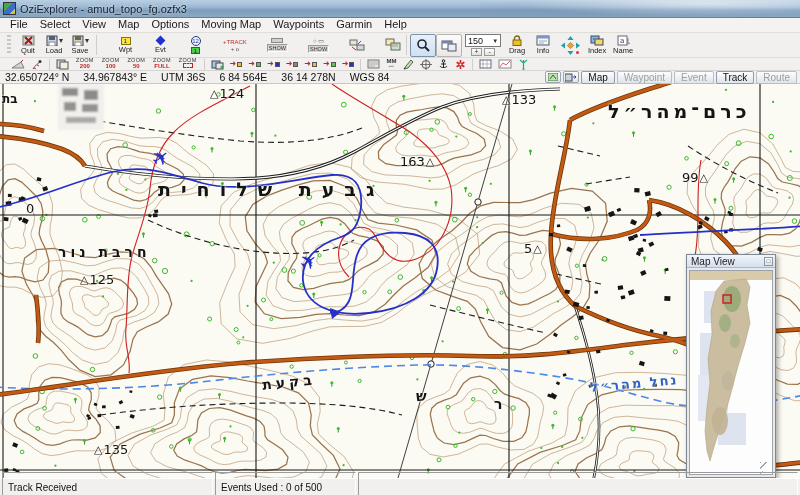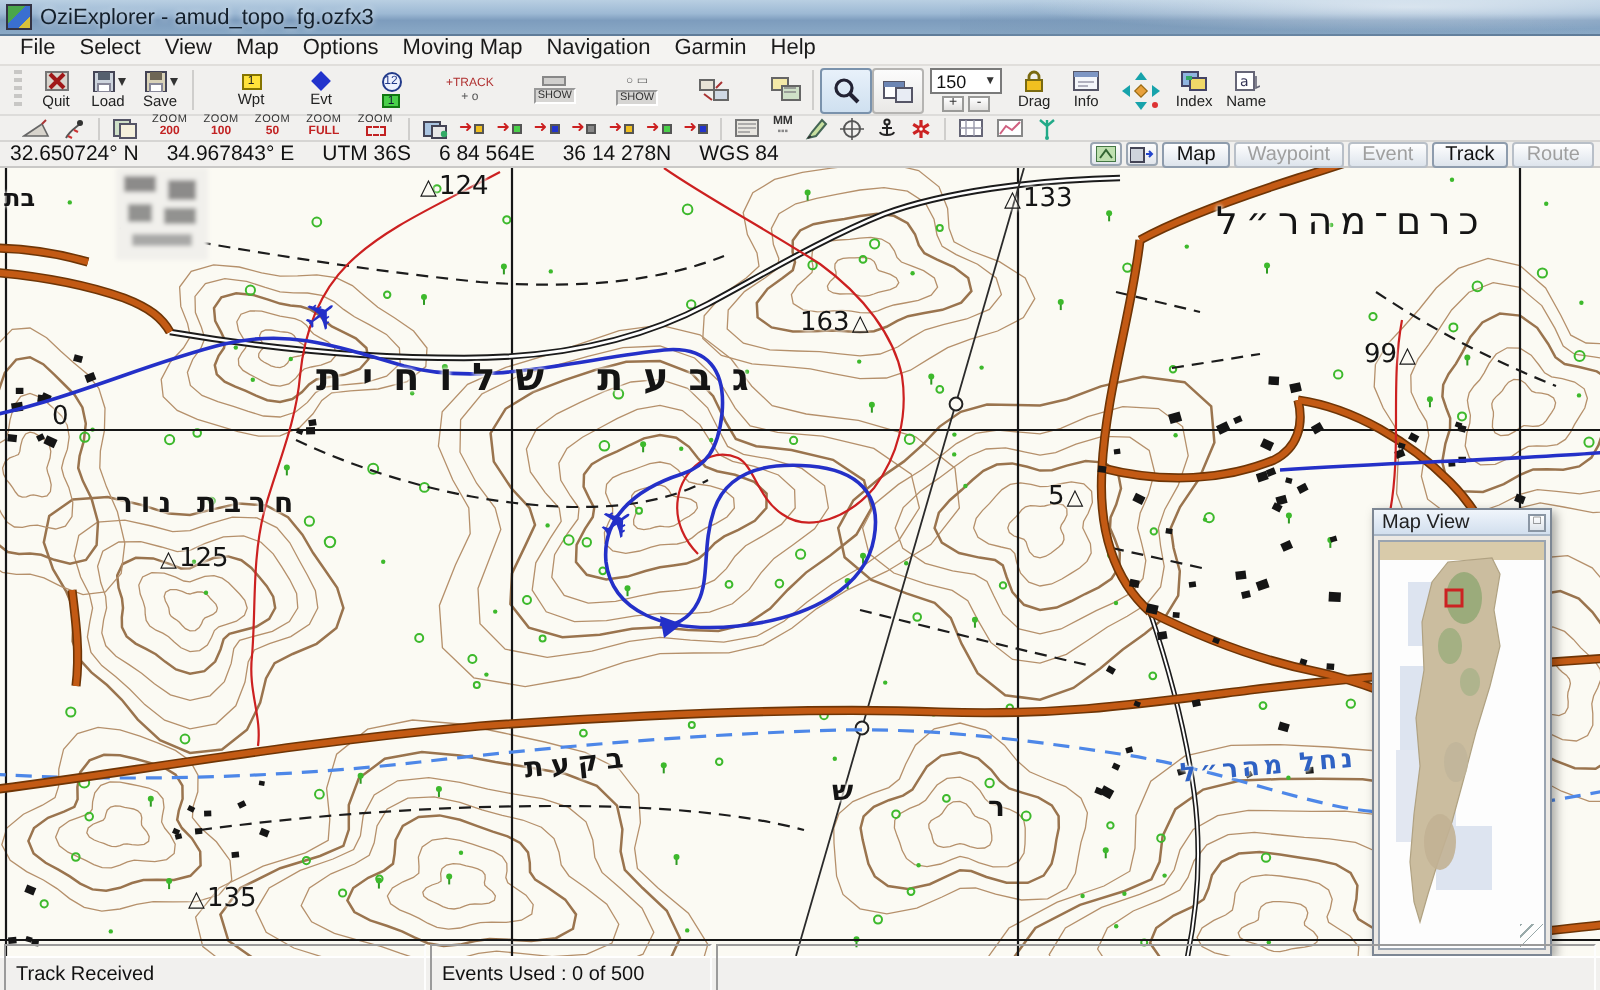--- a/index.html
+++ b/index.html
@@ -68,21 +68,21 @@
   .cbtn{font-size:10px;height:13px;line-height:11px;padding:0 6px;border:1px solid #8e9cad;border-radius:2px;
     background:linear-gradient(#fefefe,#dde4ec);color:#111;white-space:nowrap;}
   .cdis{color:#9f9f9f;border-color:#b8bfc8;}
 
   
   #map{position:absolute;left:0;top:84px;width:800px;height:394px;background:#fbfaf3;overflow:hidden;}
   #map svg.base{position:absolute;left:0;top:0;}
   .map-label{position:absolute;white-space:nowrap;color:#141414;font-family:"DejaVu Sans",sans-serif;
     text-shadow:0 0 2px #fbfaf3,0 0 2px #fbfaf3;}
   .heb-lg{font-size:19px;font-weight:bold;letter-spacing:10px;}
-  .heb-vg{font-size:19px;font-weight:normal;letter-spacing:4px;}
+  .heb-vg{font-size:19px;font-weight:bold;letter-spacing:4px;}
   .heb-md{font-size:14px;font-weight:bold;letter-spacing:4px;}
   .heb-sm{font-size:12px;font-weight:bold;}
   .rot{transform:rotate(-6deg);}
   .heb-stream{font-size:13px;font-weight:bold;color:#2f62c4;letter-spacing:2px;transform:rotate(-5deg);}
   .spot{position:absolute;font-size:13px;color:#141414;font-family:"DejaVu Sans",sans-serif;
     text-shadow:0 0 2px #fbfaf3,0 0 2px #fbfaf3;display:flex;align-items:center;gap:1px;}
   .spot .tri{font-size:11px;}
   .plane{position:absolute;color:#2430c8;font-size:21px;font-family:"DejaVu Sans",sans-serif;line-height:20px;}
 
   
@@ -111,21 +111,21 @@
   <span id="title-text">OziExplorer - amud_topo_fg.ozfx3</span>
 </div>
 
 <div id="menubar">
     <div class="menu-item">File</div>
     <div class="menu-item">Select</div>
     <div class="menu-item">View</div>
     <div class="menu-item">Map</div>
     <div class="menu-item">Options</div>
     <div class="menu-item">Moving Map</div>
-    <div class="menu-item">Navigation</div>
+    <div class="menu-item">Waypoints</div>
     <div class="menu-item">Garmin</div>
     <div class="menu-item">Help</div>
   </div>
 
 <div id="toolbar1">
   <span class="grip"></span>
 
   <div class="tbtn">
     <svg class="ic" width="13" height="11">
       <rect x="1" y="1" width="11" height="9" fill="#d8d4cc" stroke="#777"></rect>

